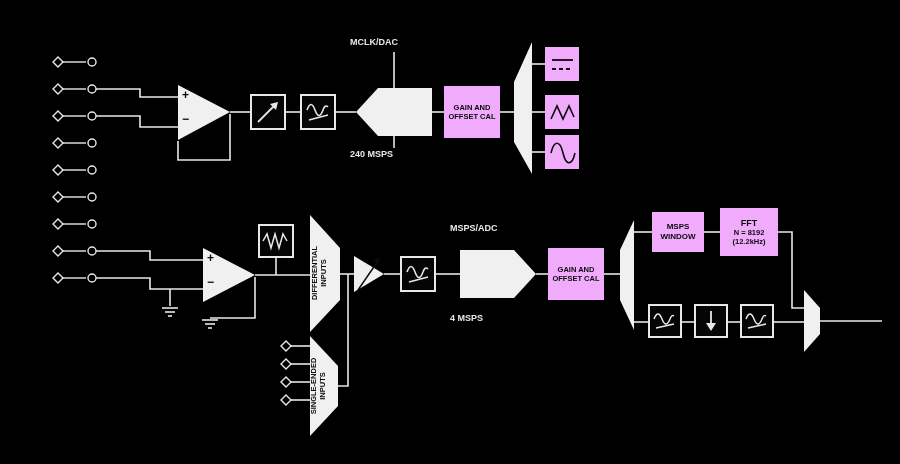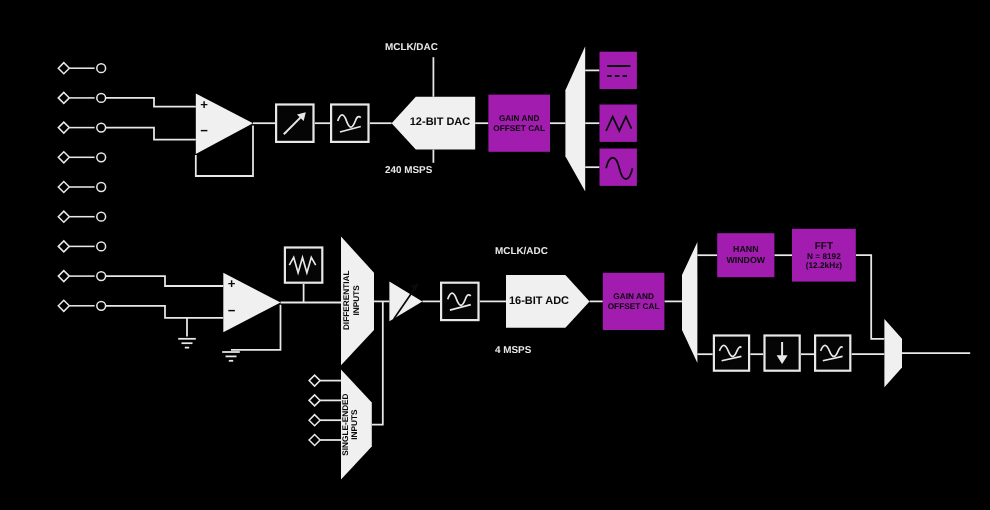--- a/index.html
+++ b/index.html
@@ -1,21 +1,21 @@
 <!DOCTYPE html>
 <html><head>
 <meta charset="utf-8">
 <style>
   html,body{margin:0;padding:0;background:#000;}
   #stage{
     position:relative;width:900px;height:464px;background:#000000;
     font-family:"Liberation Sans","DejaVu Sans",sans-serif;overflow:hidden;
   }
   .blk-light{
-    position:absolute;background:#a21caf;color:#0a0a0a;
+    position:absolute;background:#f0abfc;color:#0a0a0a;
     display:flex;flex-direction:column;align-items:center;justify-content:center;
     text-align:center;font-weight:700;box-sizing:border-box;
   }
   .blk-dark{
     position:absolute;background:#050505;border:2px solid #e8e8e8;
     display:flex;align-items:center;justify-content:center;box-sizing:border-box;
   }
   .lbl{
     position:absolute;color:#e8e8e8;font-weight:700;font-size:9px;
     line-height:1.1;
@@ -183,21 +183,20 @@
   </div>
 
   <div class="blk-dark" style="left:300px;top:94px;width:36px;height:36px">
     <svg width="30" height="30">
       <path d="M4,13 q4,-11 8,0 q4,11 8,0 q2,-6 5,-3" fill="none" stroke="#e8e8e8" stroke-width="1.6"></path>
       <line x1="6" y1="23" x2="25" y2="18" stroke="#e8e8e8" stroke-width="1.6"></line>
     </svg>
   </div>
 
   <div class="lbl" style="left:350px;top:38px;width:90px">MCLK/DAC</div>
-  <div class="blk-light" style="left:372px;top:94px;width:56px;height:36px;font-size:10px;line-height:1.15;background:transparent">12-BIT DAC</div>
   <div class="lbl" style="left:350px;top:150px;width:90px">240 MSPS</div>
 
   <div class="blk-light caltext" style="left:444px;top:86px;width:56px;height:52px">GAIN AND OFFSET CAL</div>
 
   <div class="blk-light" style="left:545px;top:47px;width:34px;height:34px">
     <svg width="30" height="30">
       <line x1="5" y1="11" x2="26" y2="11" stroke="#0a0a0a" stroke-width="1.8"></line>
       <line x1="5" y1="20" x2="26" y2="20" stroke="#0a0a0a" stroke-width="1.8" stroke-dasharray="4,3"></line>
     </svg>
   </div>
@@ -224,27 +223,26 @@
   <div class="vlabel" style="left:290px;top:258px;width:70px;height:30px">DIFFERENTIAL INPUTS</div>
   <div class="vlabel" style="left:284px;top:371px;width:80px;height:30px">SINGLE-ENDED INPUTS</div>
 
   <div class="blk-dark" style="left:400px;top:256px;width:36px;height:36px">
     <svg width="30" height="30">
       <path d="M4,13 q4,-11 8,0 q4,11 8,0 q2,-6 5,-3" fill="none" stroke="#e8e8e8" stroke-width="1.6"></path>
       <line x1="6" y1="23" x2="25" y2="18" stroke="#e8e8e8" stroke-width="1.6"></line>
     </svg>
   </div>
 
-  <div class="lbl" style="left:450px;top:224px;width:90px">MCLK/ADC</div>
-  <div class="blk-light" style="left:462px;top:256px;width:56px;height:36px;font-size:10px;line-height:1.15;background:transparent">16-BIT ADC</div>
+  <div class="lbl" style="left:450px;top:224px;width:90px">MSPS/ADC</div>
   <div class="lbl" style="left:450px;top:314px;width:90px">4 MSPS</div>
 
   <div class="blk-light caltext" style="left:548px;top:248px;width:56px;height:52px">GAIN AND OFFSET CAL</div>
 
-  <div class="blk-light" style="left:652px;top:212px;width:52px;height:40px;font-size:8px;line-height:1.25;padding:2px">HANN WINDOW</div>
+  <div class="blk-light" style="left:652px;top:212px;width:52px;height:40px;font-size:8px;line-height:1.25;padding:2px">MSPS WINDOW</div>
 
   <div class="blk-light" style="left:720px;top:208px;width:58px;height:48px">
     <div style="font-size:9px;font-weight:700">FFT</div>
     <div class="stack7">N = 8192</div>
     <div class="stack7">(12.2kHz)</div>
   </div>
 
   <div class="blk-dark" style="left:648px;top:304px;width:34px;height:34px">
     <svg width="28" height="28">
       <path d="M3,12 q4,-10 8,0 q4,10 8,0 q2,-5 4,-3" fill="none" stroke="#e8e8e8" stroke-width="1.5"></path>

